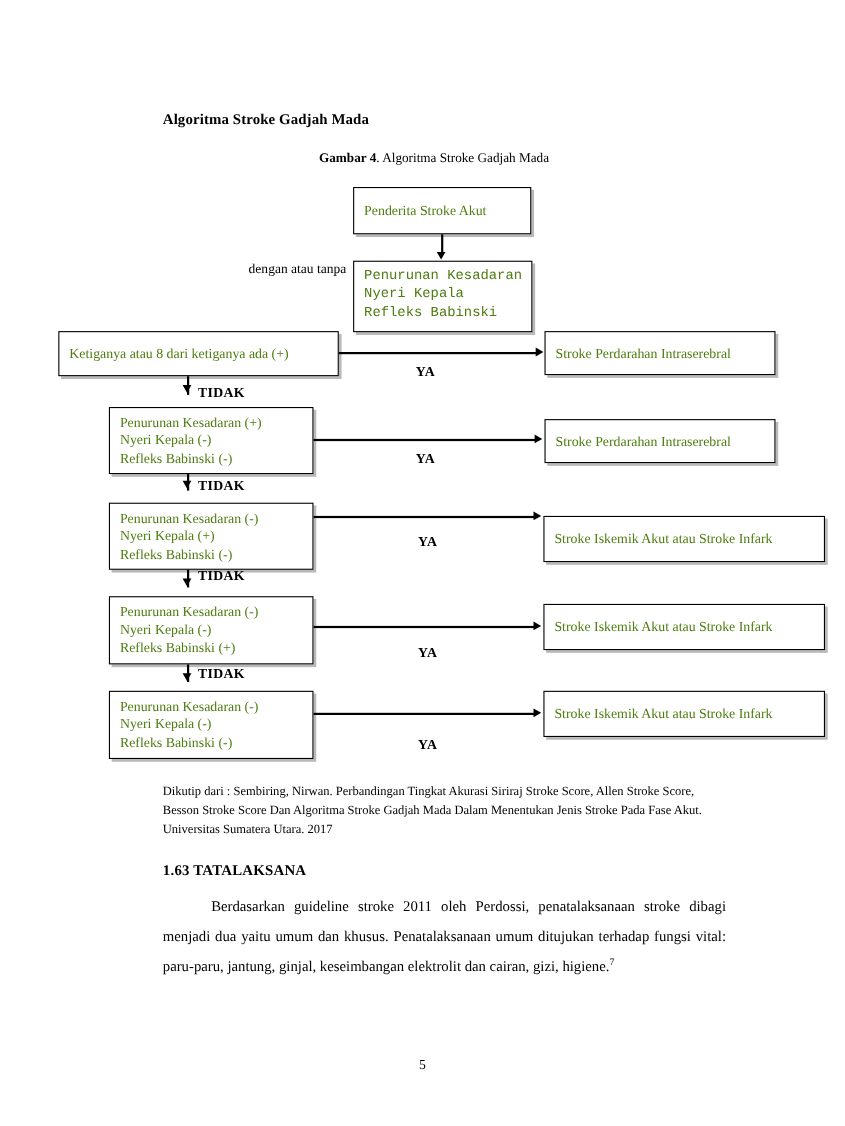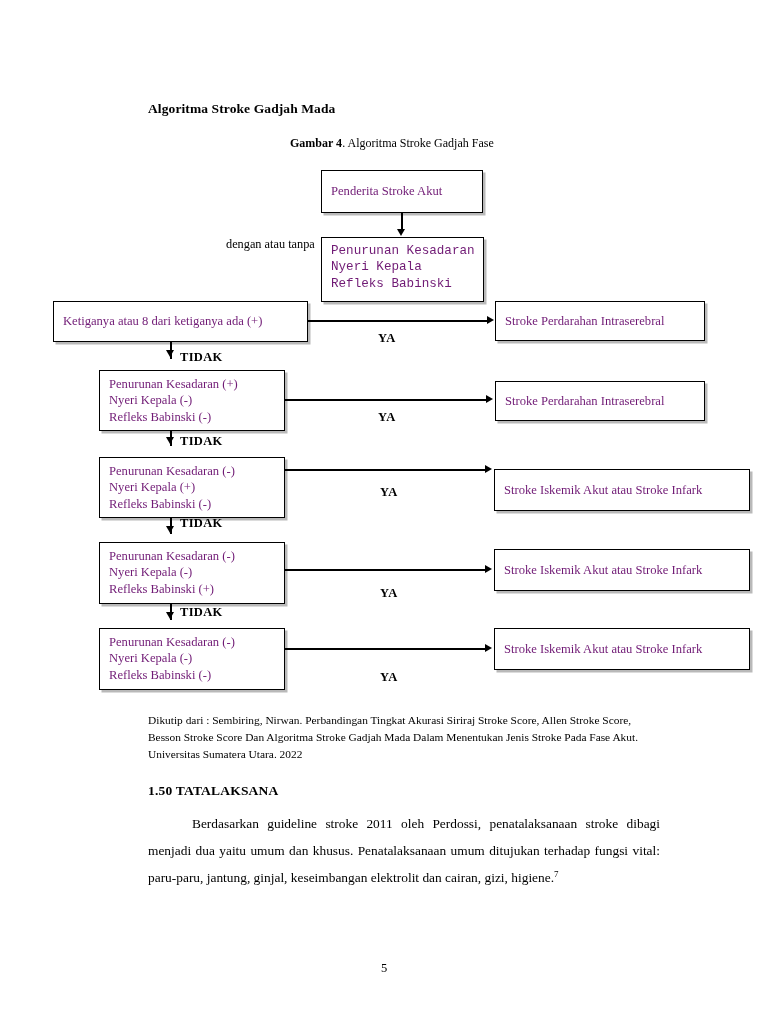--- a/index.html
+++ b/index.html
@@ -52,21 +52,21 @@
   }
 
   .box {
     position: absolute;
     box-sizing: border-box;
     border: 1.6px solid #000;
     background: #ffffff;
     box-shadow: 2.5px 2.5px 0 0 #b9b9b9;
     font-size: 12.6px;
     line-height: 1.30;
-    color: #701a75;
+    color: #4d7c0f;
   }
   .box .inner {
     padding: 5px 9px 4px 9px;
   }
   .box.vcenter {
     display: flex;
     align-items: center;
   }
   .box.vcenter .inner { padding: 0 9px; width: 100%; }
 
@@ -157,21 +157,21 @@
   }
 </style>
 </head>
 <body>
 
 <div class="page">
 
   <div class="section-title">Algoritma Stroke Gadjah Mada</div>
 
   <div class="figure-caption">
-    <b>Gambar 4</b><span>. Algoritma Stroke Gadjah Fase</span>
+    <b>Gambar 4</b><span>. Algoritma Stroke Gadjah Mada</span>
   </div>
 
   <div class="flow">
 
     <div class="box vcenter" style="left:321px; top:170px; width:162px; height:43px;">
       <div class="inner">
         <span class="line">Penderita Stroke Akut</span>
       </div>
     </div>
 
@@ -276,21 +276,21 @@
     <div class="arrow-right" style="left:485px; top:644px;"></div>
     <div class="edge-label" style="left:380px; top:670px;">YA</div>
     <div class="box vcenter" style="left:494px; top:628px; width:256px; height:42px;">
       <div class="inner">
         <span class="line">Stroke Iskemik Akut atau Stroke Infark</span>
       </div>
     </div>
 
   </div>
 
-  <div class="citation">Dikutip dari : Sembiring, Nirwan. Perbandingan Tingkat Akurasi Siriraj Stroke Score, Allen Stroke Score, Besson Stroke Score Dan Algoritma Stroke Gadjah Mada Dalam Menentukan Jenis Stroke Pada Fase Akut. Universitas Sumatera Utara. 2022</div>
-
-  <div class="body-heading">1.50 TATALAKSANA</div>
+  <div class="citation">Dikutip dari : Sembiring, Nirwan. Perbandingan Tingkat Akurasi Siriraj Stroke Score, Allen Stroke Score, Besson Stroke Score Dan Algoritma Stroke Gadjah Mada Dalam Menentukan Jenis Stroke Pada Fase Akut. Universitas Sumatera Utara. 2017</div>
+
+  <div class="body-heading">1.63 TATALAKSANA</div>
 
   <div class="body-paragraph"><span>Berdasarkan guideline stroke 2011 oleh Perdossi, penatalaksanaan stroke dibagi menjadi dua yaitu umum dan khusus. Penatalaksanaan umum ditujukan terhadap fungsi vital: paru-paru, jantung, ginjal, keseimbangan elektrolit dan cairan, gizi, higiene.</span><sup>7</sup></div>
 
   <div class="page-number">5</div>
 
 </div>
 
 </body></html>

